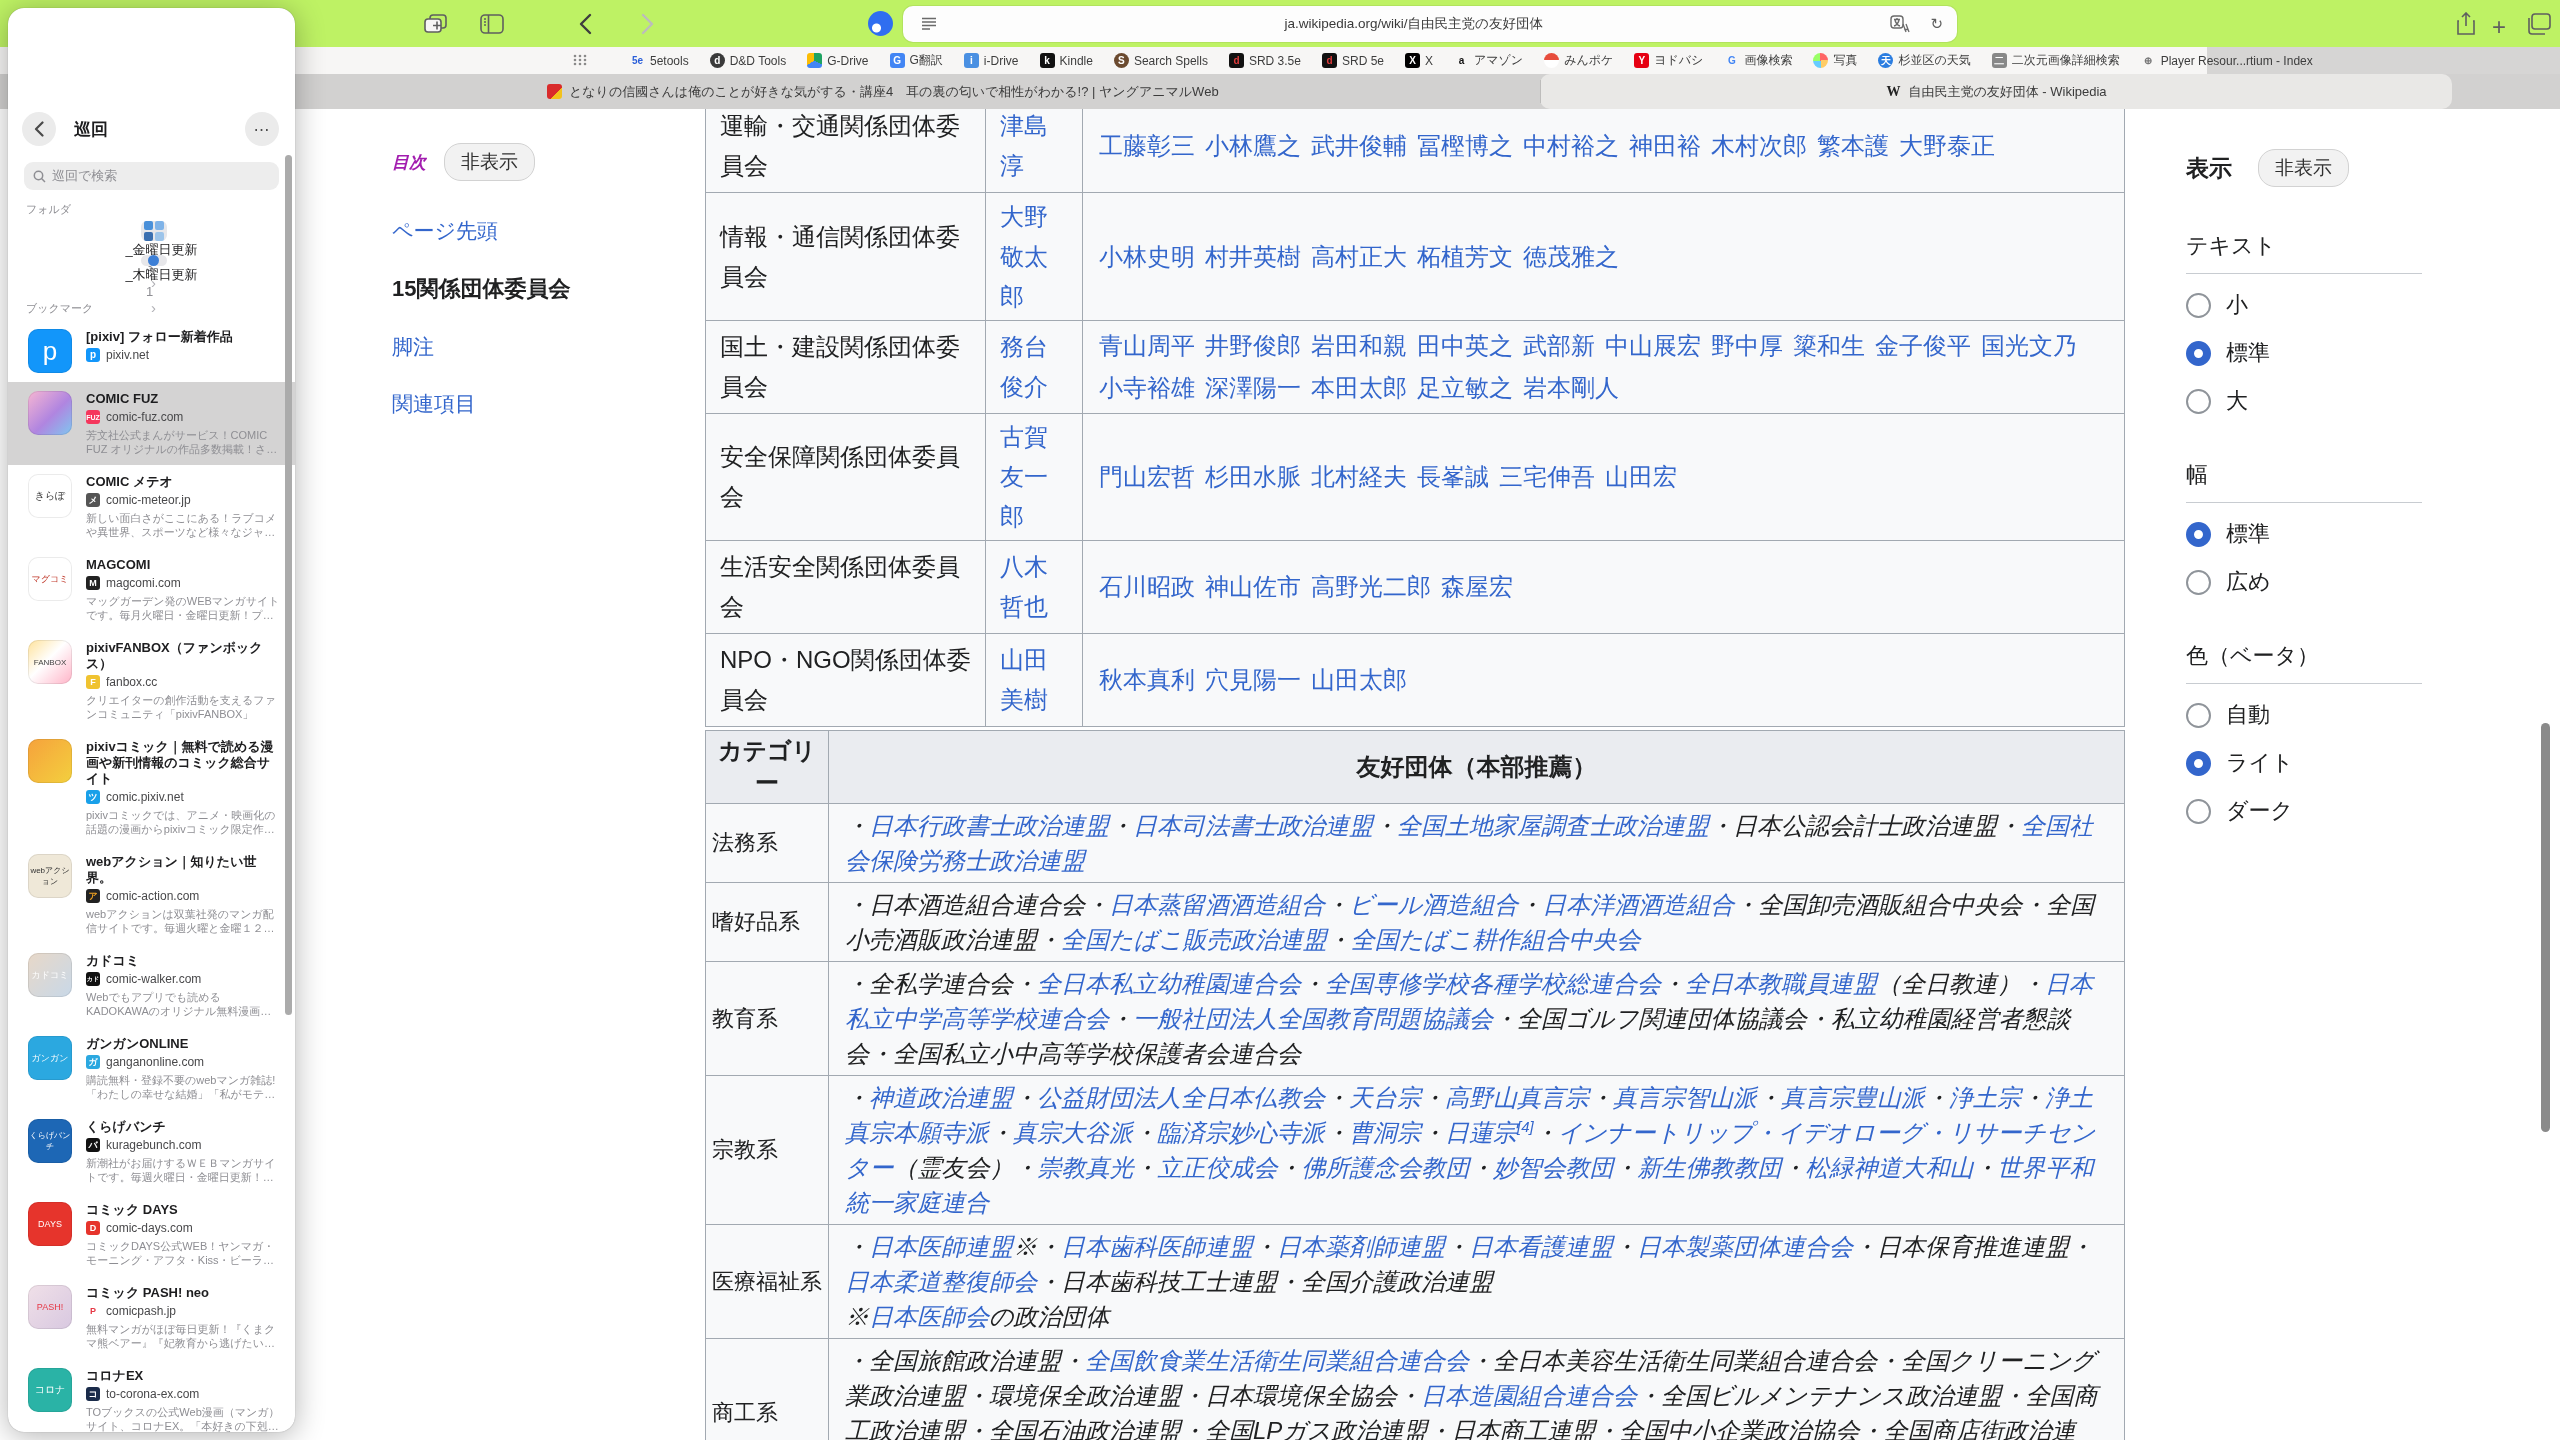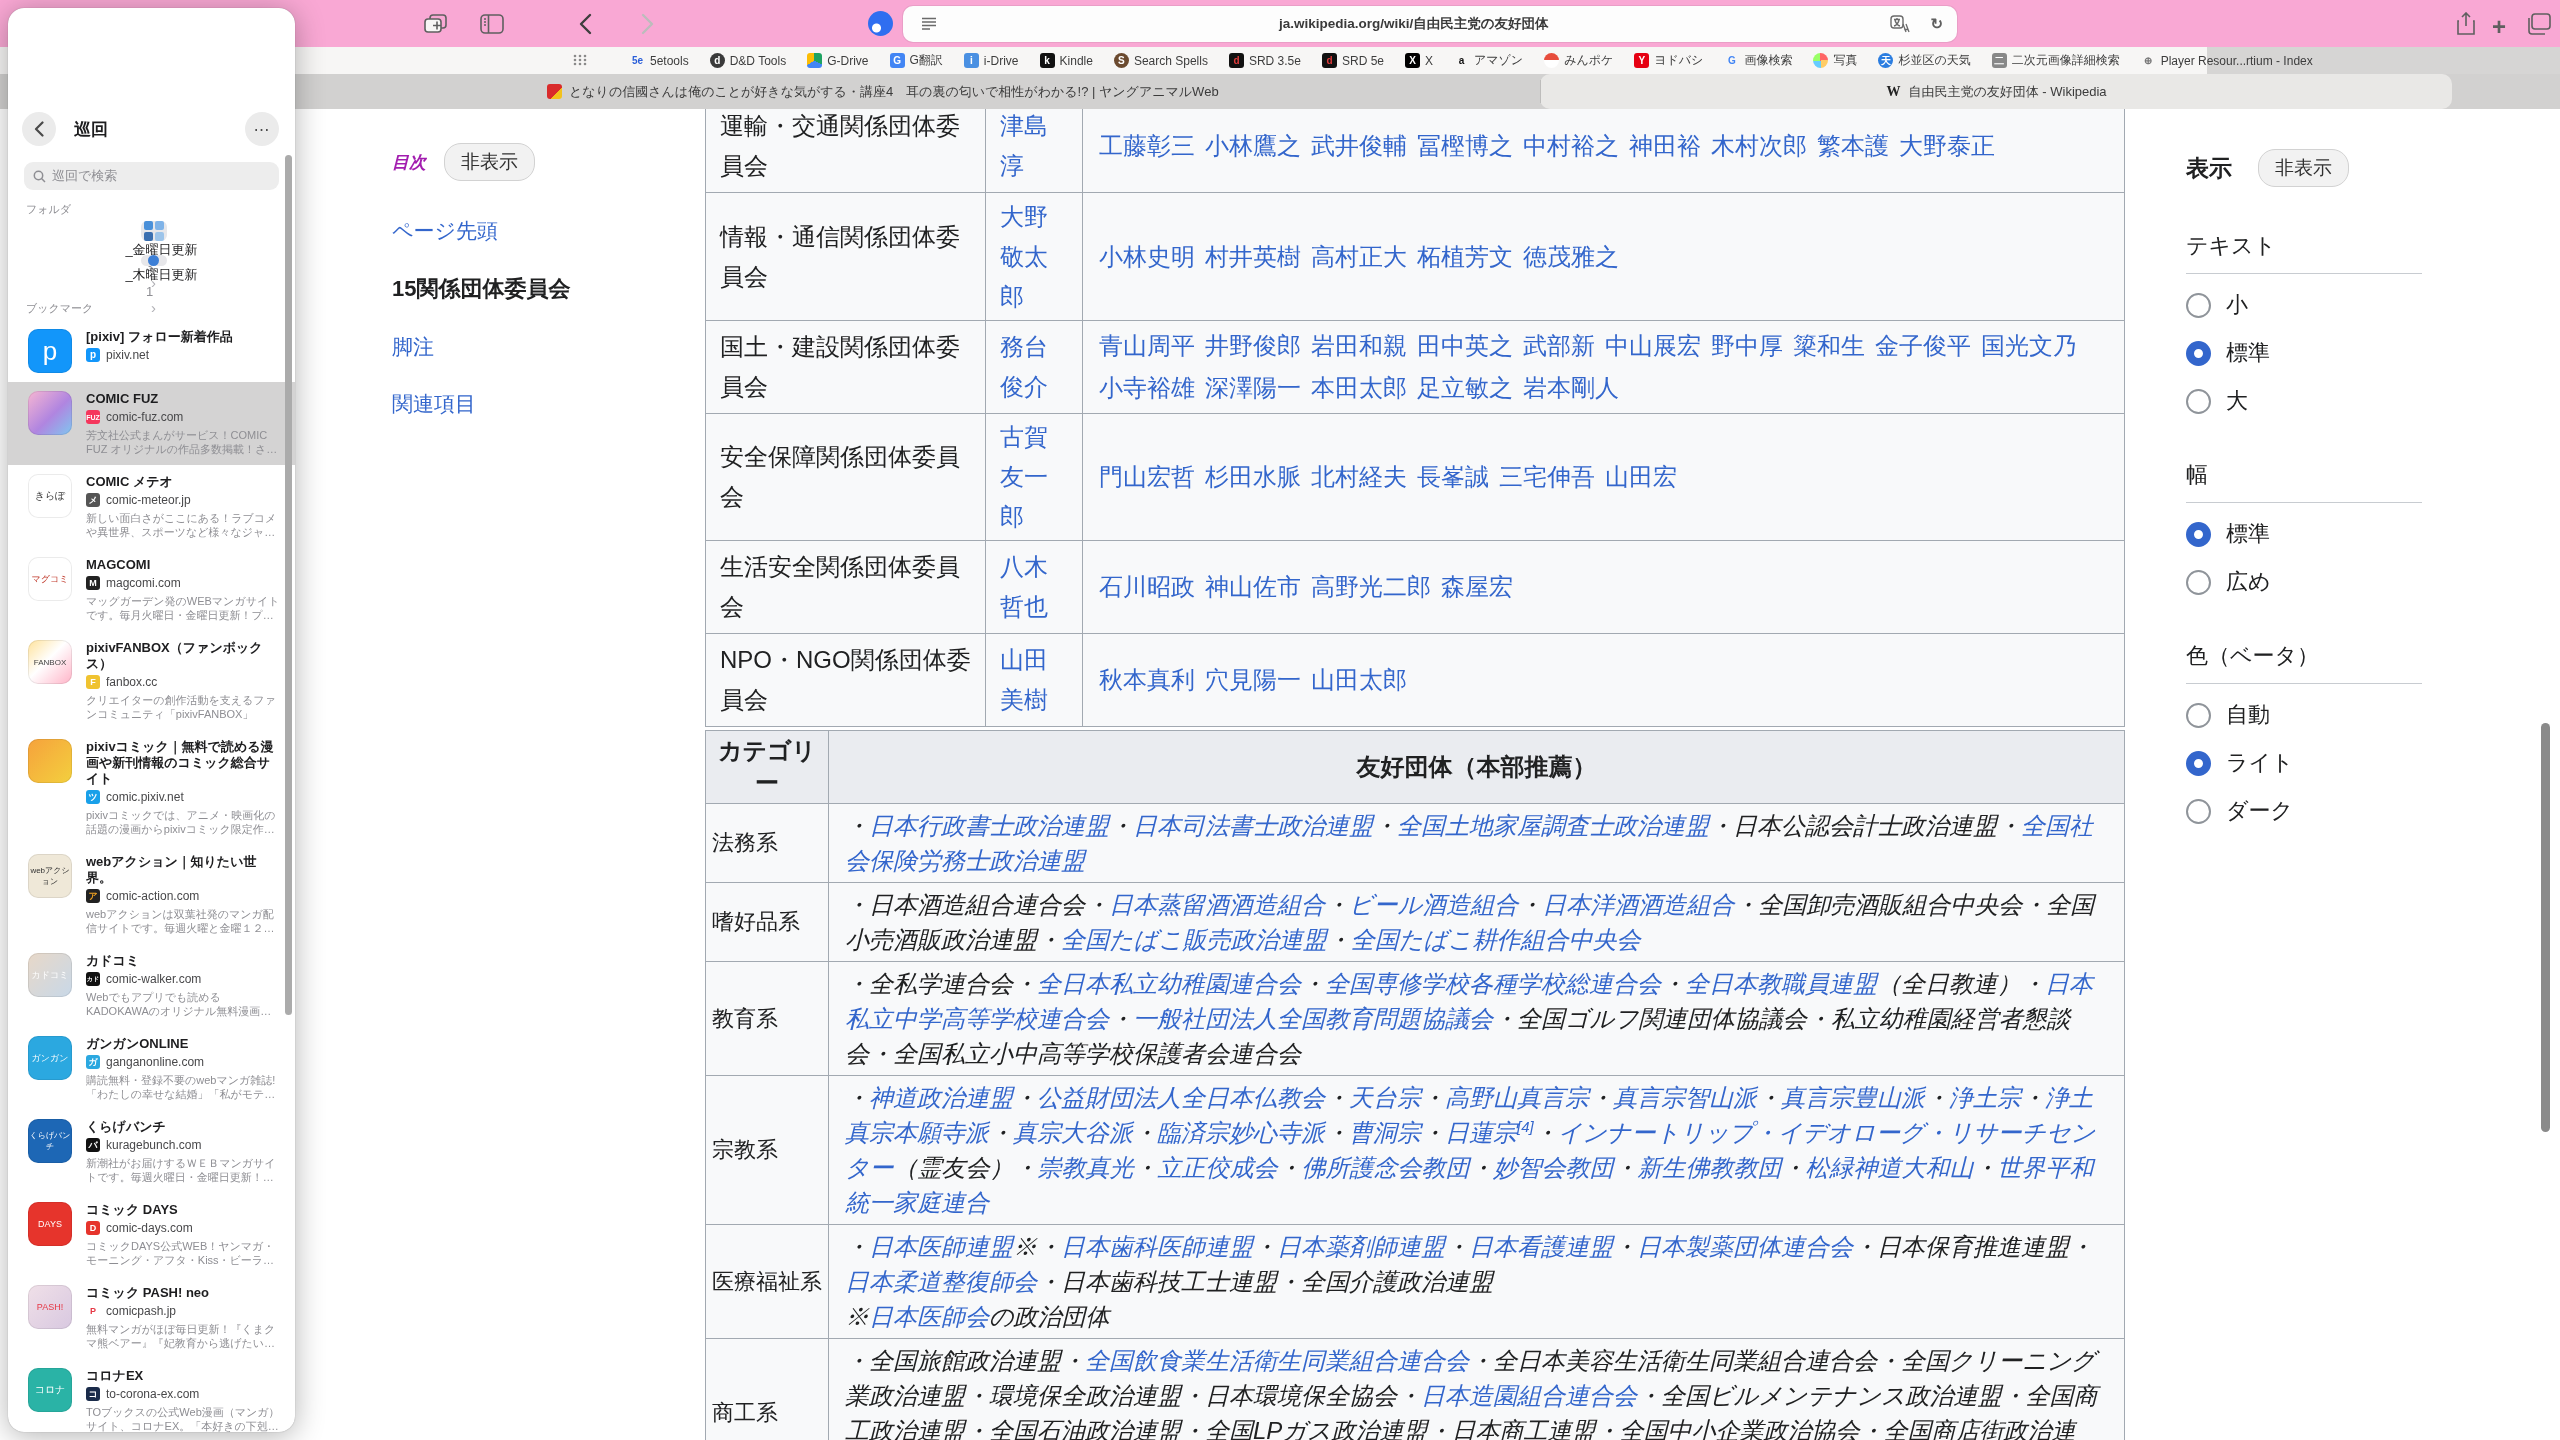--- a/index.html
+++ b/index.html
@@ -1,21 +1,21 @@
 <!DOCTYPE html>
 <html><head>
 <meta charset="utf-8">
 <style>
   * { margin:0; padding:0; box-sizing:border-box; }
   html,body { width:2560px; height:1440px; overflow:hidden; }
   body { font-family:"Liberation Sans", sans-serif; background:#d6d5d4; }
   .screen { position:relative; width:2560px; height:1440px; overflow:hidden; }
 
   
-  .toolbar { position:absolute; left:0; top:0; width:2560px; height:47px; background:#f9a8d4;font-weight:bold; }
+  .toolbar { position:absolute; left:0; top:0; width:2560px; height:47px; background:#bef264; }
   .favbar  { position:absolute; left:0; top:47px; width:2207px; height:27px; background:#f7f6f5; }
   .tabstrip{ position:absolute; left:0; top:74px; width:2560px; height:35px; background:#d2d1d0; }
   .tool-ic { position:absolute; color:#5f5f5f; display:flex; align-items:center; justify-content:center; }
   svg.ic { display:block; }
   .back-chevron { left:572px; top:12px; width:26px; height:24px; }
   .fwd-chevron  { left:634px; top:12px; width:26px; height:24px; }
   .site-dot { position:absolute; left:868px; top:11px; width:25px; height:25px; border-radius:50%;
               background:radial-gradient(circle at 34% 68%, #ffffff 0 4px, #2f6ef0 5px); }
   .url-capsule { position:absolute; left:903px; top:6px; width:1054px; height:36px; background:#fdfdfd;
                  border-radius:10px; box-shadow:0 0 0 1px rgba(0,0,0,.06); display:flex; align-items:center; }
@@ -562,21 +562,21 @@
           <div class="bm-body">
             <div class="bm-title">カドコミ</div>
             <div class="bm-dom">
               <span class="bm-favicon" style="background: rgb(17, 17, 17); color: rgb(255, 255, 255); font-size: 6px;">カド</span>
               <span class="bm-domain">comic-walker.com</span>
             </div>
             <div class="bm-desc">Webでもアプリでも読めるKADOKAWAのオリジナル無料漫画連載が勢揃い！異…</div>
           </div>
         </div>
         <div class="bm-item">
-          <span class="bm-ic" style="background: rgb(43, 168, 224); color: rgb(255, 255, 255); font-size: 9px;">ガンガン</span>
+          <span class="bm-ic" style="background: rgb(43, 168, 224); color: rgb(255, 255, 255); font-size: 9px; border-radius: 9px;">ガンガン</span>
           <div class="bm-body">
             <div class="bm-title">ガンガンONLINE</div>
             <div class="bm-dom">
               <span class="bm-favicon" style="background: rgb(43, 168, 224); color: rgb(255, 255, 255); font-size: 9px;">ガ</span>
               <span class="bm-domain">ganganonline.com</span>
             </div>
             <div class="bm-desc">購読無料・登録不要のwebマンガ雑誌!「わたしの幸せな結婚」「私がモテないの…</div>
           </div>
         </div>
         <div class="bm-item">

